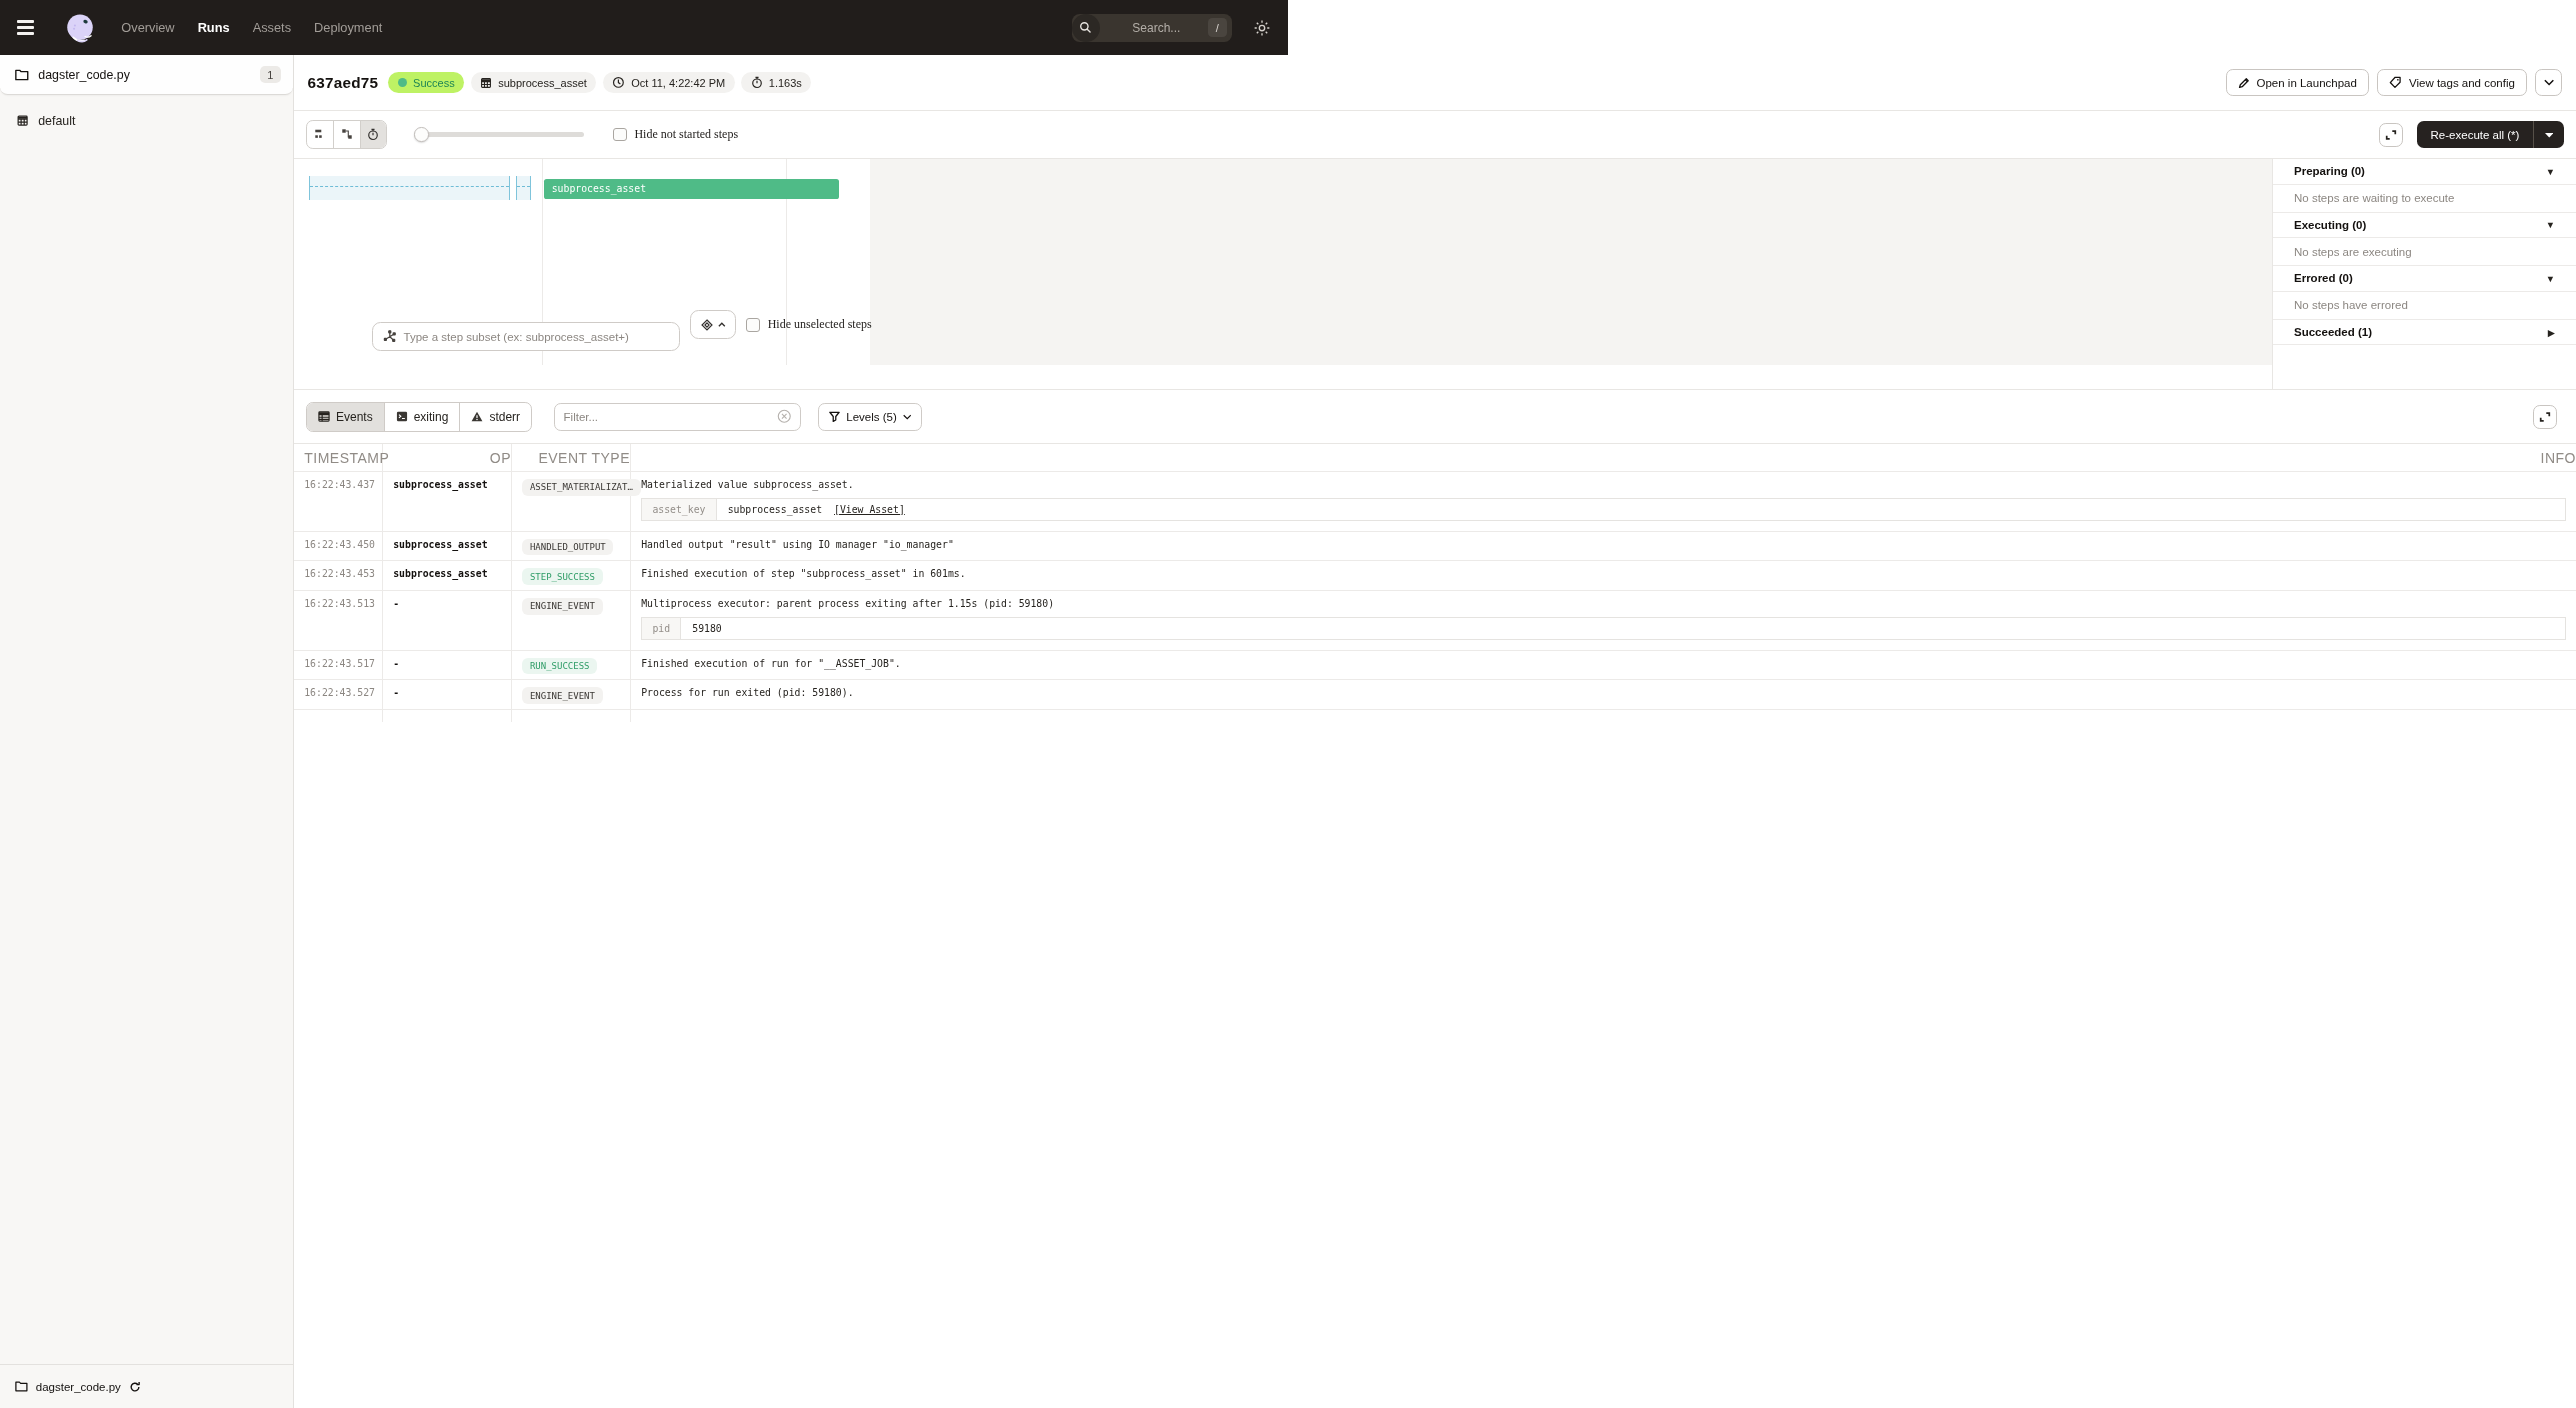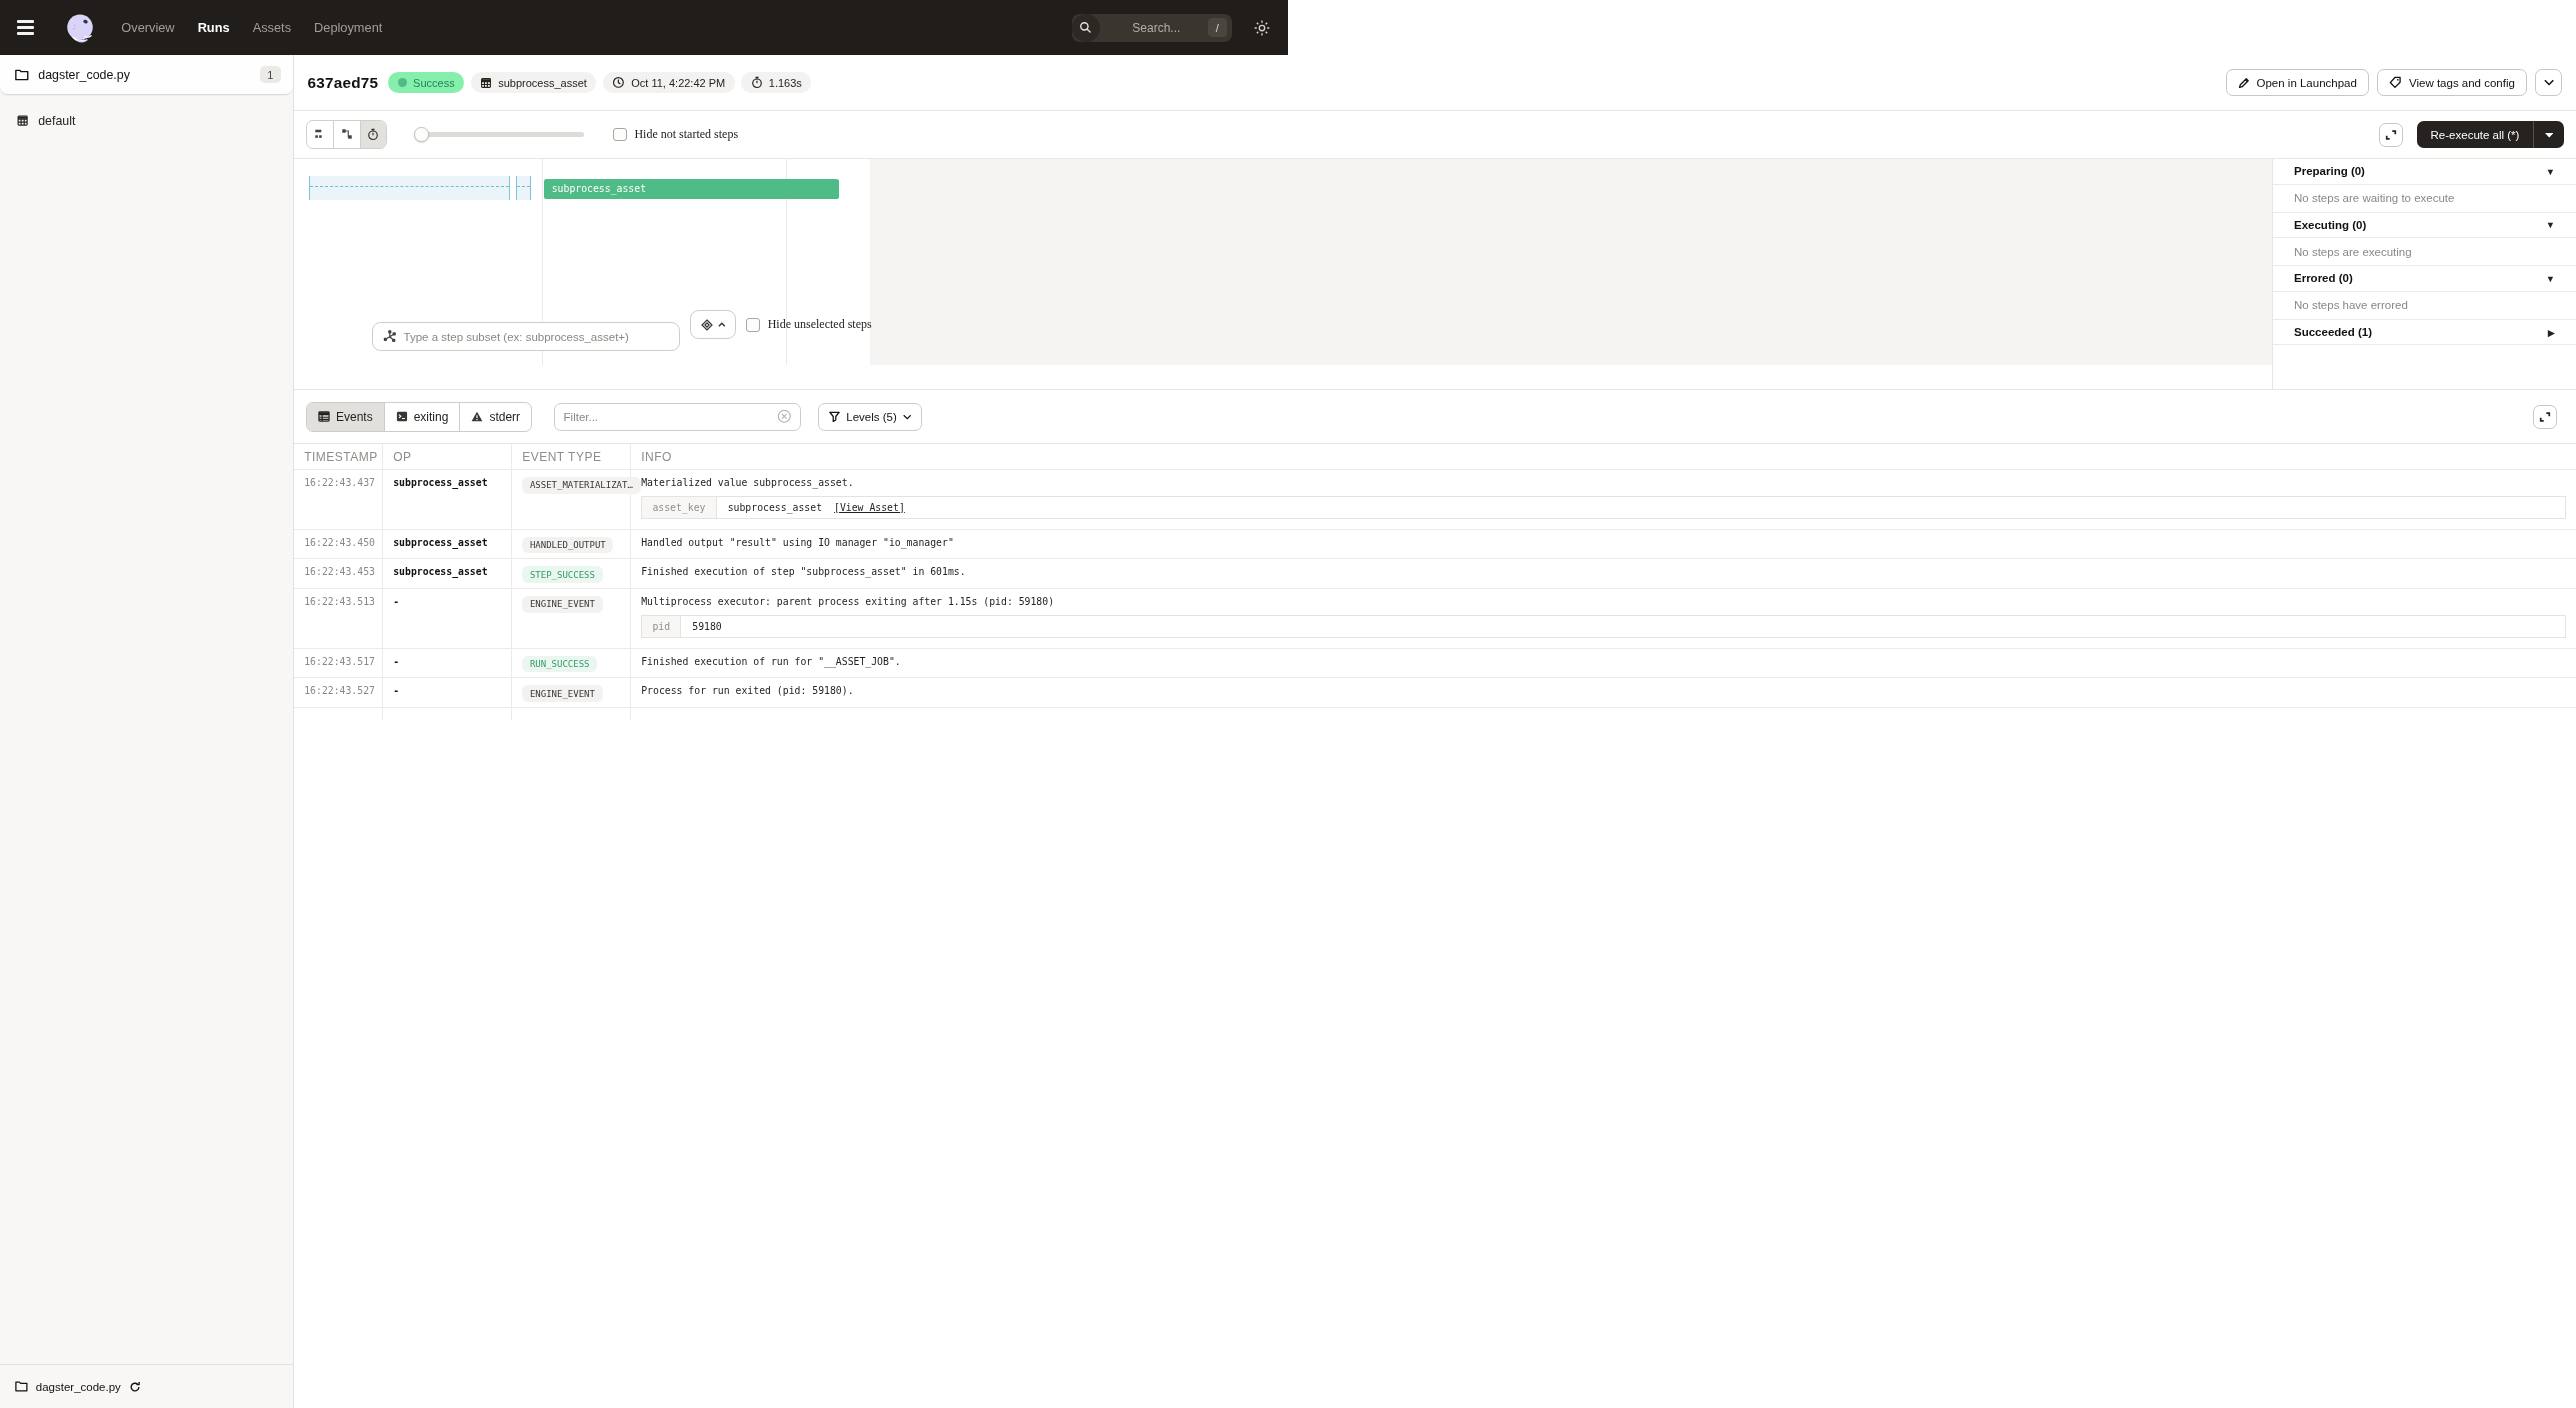--- a/index.html
+++ b/index.html
@@ -36,21 +36,21 @@
     display:flex; align-items:center; gap:7.7px; padding:0 15.3px; font-size:11.5px; color:#14110f; }
 
   
   .main { position:absolute; top:55px; left:294px; right:0; bottom:0; background:#fff; }
 
   .run-header { height:55px; display:flex; align-items:center; padding:0 13.6px; gap:10.2px; }
   .run-id { font-size:15.3px; font-weight:700; color:#14110f; letter-spacing:0.2px; }
   .badges { display:flex; gap:6.8px; align-items:center; }
   .pill-tag { height:21px; border-radius:11px; background:#f3f2f0; display:flex; align-items:center; gap:6px;
     padding:0 9.4px; font-size:11px; color:#26231f; }
-  .pill-success { background:#86efac; color:#1e8555; font-weight:500; }
+  .pill-success { background:#bef264; color:#1e8555; font-weight:500; }
   .dot { width:9.4px; height:9.4px; border-radius:50%; background:#4fbb87; }
   .hdr-actions { margin-left:auto; display:flex; align-items:center; gap:8.5px; }
   .btn { height:27px; border:0.9px solid #c9c5c1; border-radius:6.8px; background:#fff; display:flex; align-items:center;
     gap:6.8px; padding:0 11px; font-size:11.5px; color:#14110f; cursor:pointer; }
   .btn-sq { width:27px; padding:0; justify-content:center; }
 
   
   .gantt-toolbar { height:48px; border-top:0.9px solid #e8e6e3; display:flex; align-items:center; padding:0 12px; }
   .seg { display:flex; border:0.9px solid #d2cfcb; border-radius:6.8px; overflow:hidden; background:#fff; }
   .seg-cell { width:26.4px; height:26.4px; display:flex; align-items:center; justify-content:center; cursor:pointer; border-left:0.9px solid #d2cfcb; color:#46423e; }
@@ -107,21 +107,21 @@
     align-items:center; padding:0 8.5px; }
   .filter .ph { font-size:11.5px; color:#8c8782; flex:1; }
   .levels { margin-left:17px; height:28px; border:0.9px solid #cfcbc7; border-radius:6.8px; background:#fff; display:flex;
     align-items:center; gap:6px; padding:0 10.2px; font-size:11.5px; color:#14110f; cursor:pointer; }
 
   
   .etable { border-top:0.9px solid #e8e6e3; }
   .erow { display:grid; grid-template-columns:89px 129px 119px 1fr; border-bottom:0.9px solid #eceae8; }
   .ecell { padding:6.8px 0 5.1px 10.2px; border-right:0.9px solid #eceae8; font-size:9.8px; }
   .ecell:last-child { border-right:none; }
-  .ehead .ecell { padding:6px 0 5.1px 10.2px; font-family:"Liberation Sans",sans-serif; font-size:12px; letter-spacing:0.5px; color:#908b86; }
+  .ehead .ecell { padding:6px 0 5.1px 10.2px; font-family:"Liberation Sans",sans-serif; font-size:14px; letter-spacing:0.5px; color:#908b86;text-align:right; }
   .c-ts { color:#8c8782; }
   .c-op { font-weight:700; color:#14110f; }
   .evpill { display:inline-block; font-size:9px; padding:3.4px 7.7px; border-radius:6px; background:#f3f2f0; color:#3a3733; white-space:nowrap; }
   .evpill[data-variant="success"] { background:#ebf6f0; color:#2e9c66; }
   .c-info { color:#26231f; padding-right:10.2px; }
   .detailbox { display:flex; margin-top:7.7px; margin-bottom:5.1px; border:0.9px solid #e5e3e0; height:23px; background:#fff; }
   .detail-label { background:#f8f7f5; color:#938e89; padding:0 10.2px; line-height:21px; border-right:0.9px solid #e5e3e0; }
   .detail-value { padding:0 11px; line-height:21px; color:#26231f; }
   .detail-link { margin-left:12px; text-decoration:underline; color:#26231f; cursor:pointer; }
   .erow-partial { height:12px; border-bottom:none; }

